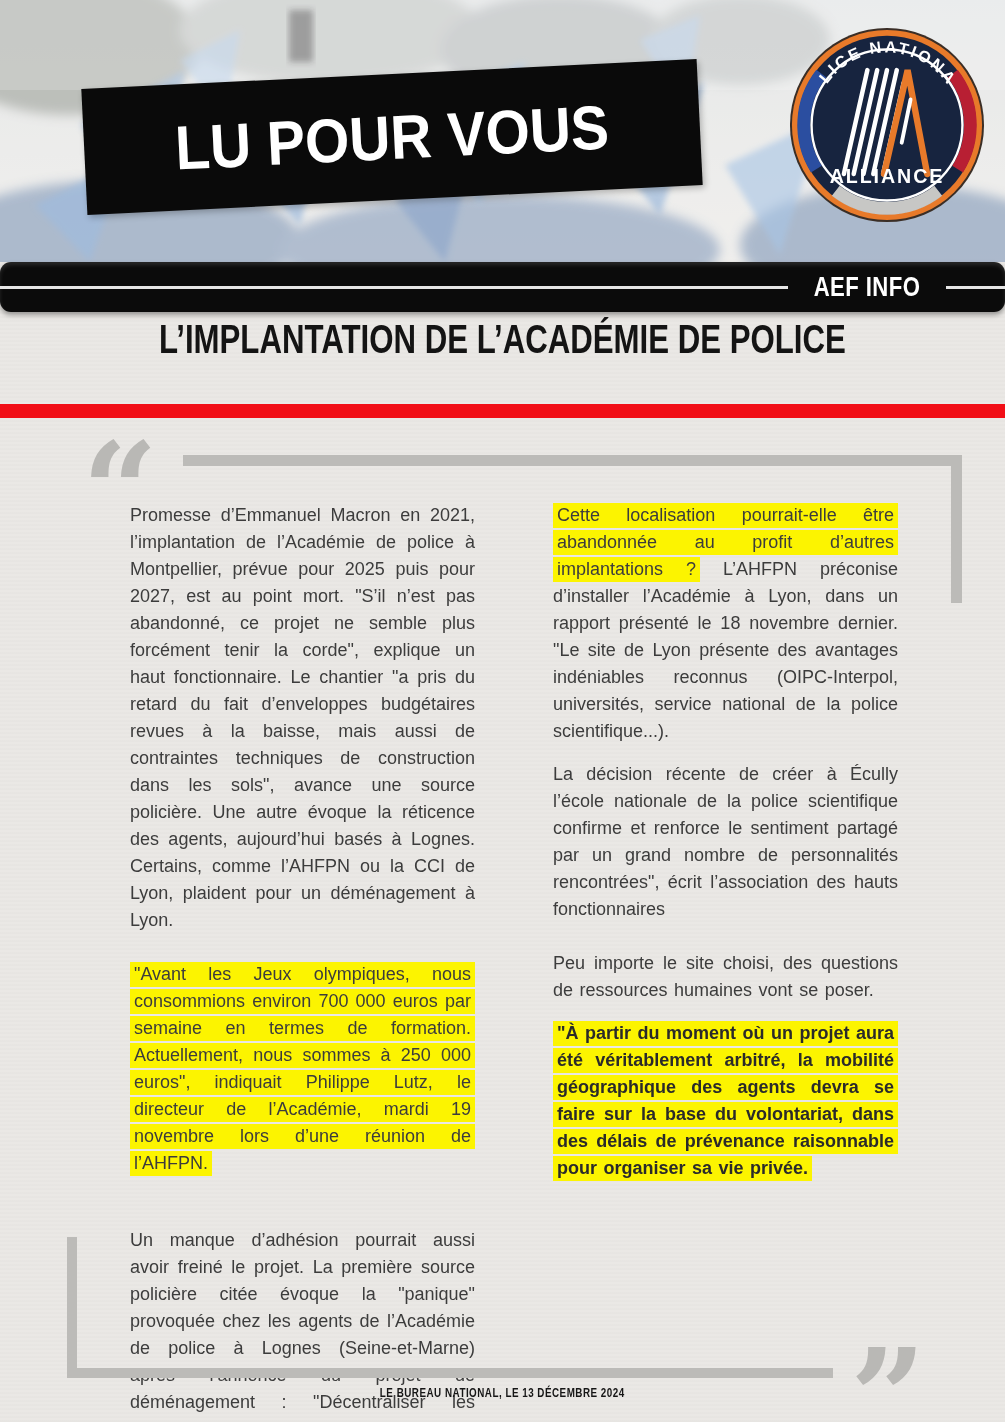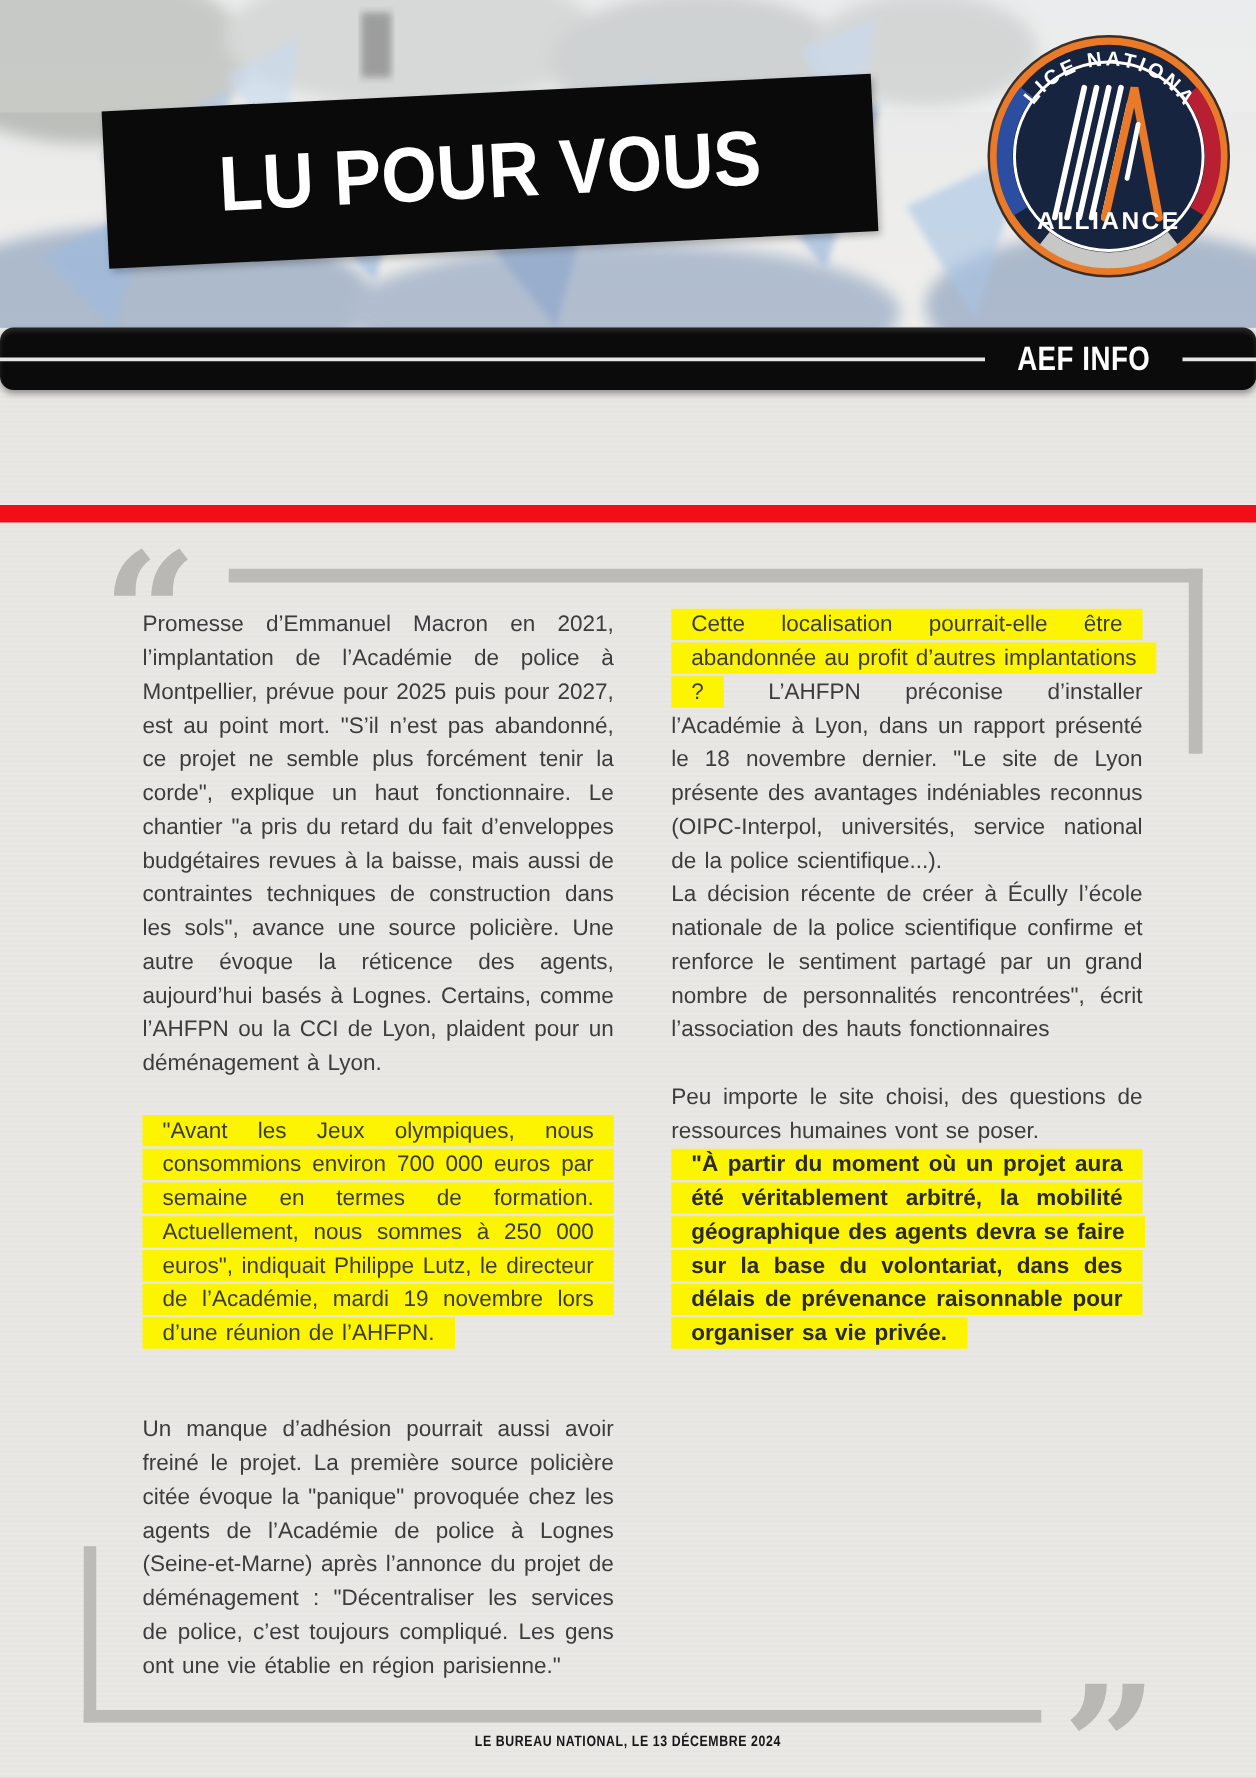--- a/index.html
+++ b/index.html
@@ -35,24 +35,24 @@
   .q-open{left:82px;top:492px;}
   .q-close{left:850px;top:1398px;}
   .bar{position:absolute;background:#bcbbb8;}
   .ftr-h{left:183px;top:455px;width:779px;height:11px;}
   .ftr-v{left:951px;top:455px;width:11px;height:148px;}
   .fbl-v{left:67px;top:1237px;width:10px;height:141px;}
   .fbl-h{left:67px;top:1368px;width:766px;height:10px;}
   
   .cols{position:absolute;left:114px;top:486px;width:800px;display:flex;gap:46px;}
   .col{width:377px;color:#3c3c3c;font-size:18px;line-height:27px;text-align:justify;word-spacing:1.5px;}
-  .col p{margin:0;}
+  .col p{margin:16px;}
   .col p.gap-s{margin-bottom:27px;}
   .col p.gap-l{margin-bottom:50px;}
-  .hl{background:#fcf400;padding:2px 16px 3px;box-decoration-break:clone;-webkit-box-decoration-break:clone;}
+  .hl{background:#fcf400;padding:2px 4px 3px;box-decoration-break:clone;-webkit-box-decoration-break:clone;}
   .hl-b{font-weight:700;color:#2a2a2a;}
   
   .footer{position:absolute;left:0;top:1386px;width:1005px;text-align:center;color:#161616;
           font-size:12px;font-weight:700;}
   .footer>span{display:inline-block;transform:scaleX(.82);letter-spacing:.6px;white-space:nowrap;}
 </style>
 </head>
 <body>
 
 <div class="page">
@@ -134,20 +134,21 @@
     <text x="100" y="159" font-size="20" font-weight="700" fill="#ffffff" letter-spacing="2" text-anchor="middle" font-family="Liberation Sans, sans-serif">ALLIANCE</text>
   </svg>
 
   <div class="aefbar">
     <div class="rule-l"></div>
     <span class="label">AEF INFO</span>
     <div class="rule-r"></div>
   </div>
 
   <div class="title">
+    <span class="line"><span>L’IMPLANTATION DE L’ACADÉMIE DE POLICE</span></span>
   </div>
   <div class="redbar"></div>
 
   <div class="q q-open">“</div>
   <div class="bar ftr-h"></div>
   <div class="bar ftr-v"></div>
 
   <div class="cols">
     <div class="col">
       <p class="gap-s">Promesse d’Emmanuel Macron en 2021, l’implantation de l’Académie de police à Montpellier, prévue pour 2025 puis pour 2027, est au point mort. "S’il n’est pas abandonné, ce projet ne semble plus forcément tenir la corde", explique un haut fonctionnaire. Le chantier "a pris du retard du fait d’enveloppes budgétaires revues à la baisse, mais aussi de contraintes techniques de construction dans les sols", avance une source policière. Une autre évoque la réticence des agents, aujourd’hui basés à Lognes. Certains, comme l’AHFPN ou la CCI de Lyon, plaident pour un déménagement à Lyon.</p>

